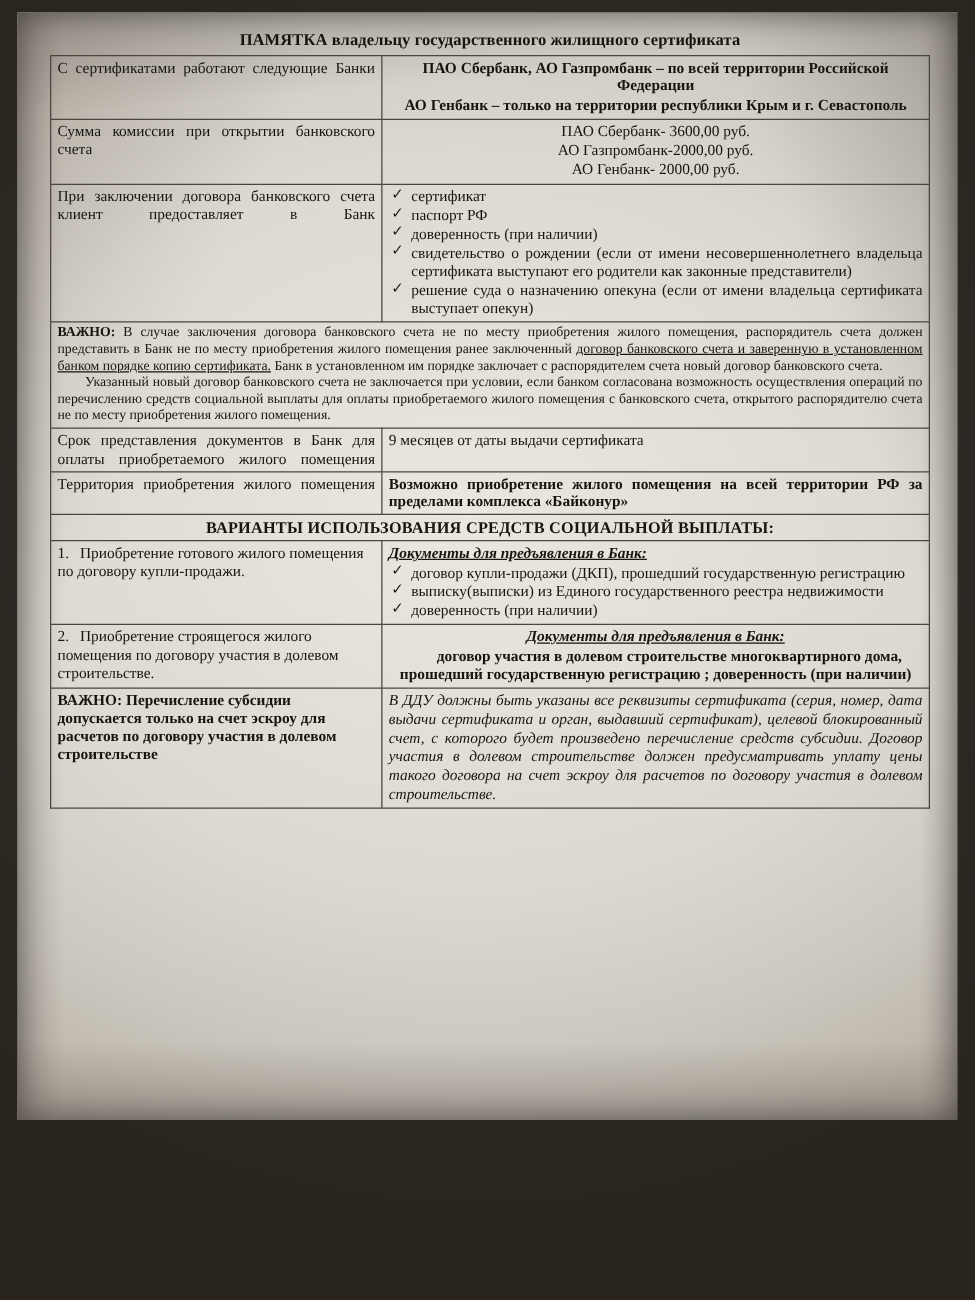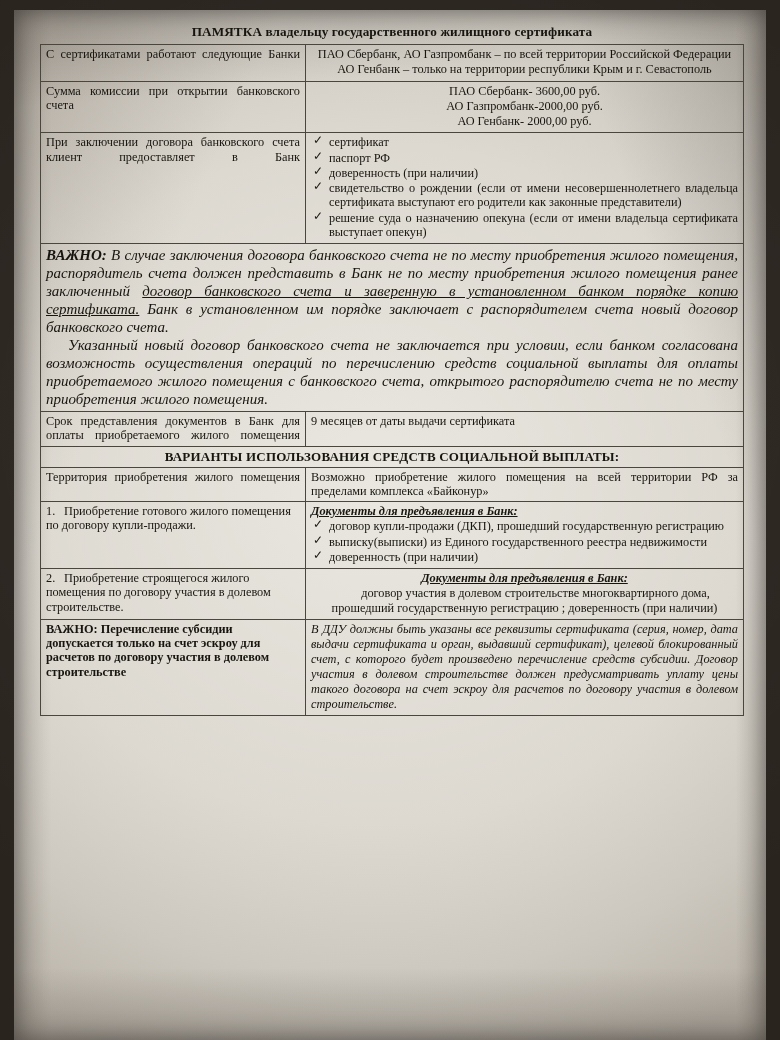--- a/index.html
+++ b/index.html
@@ -21,21 +21,21 @@
     height: 1040px;
     background:
       radial-gradient(ellipse 120% 80% at 50% 40%, rgba(255,255,255,0.05), rgba(0,0,0,0.0) 70%),
       linear-gradient(180deg, #2a241f 0%, #2a241f 100%);
   }
   #paper {
     position: absolute;
     left: 14px;
     top: 10px;
     width: 752px;
-    height: 1030px;
+    height: 886px;
     background:
       linear-gradient(115deg, rgba(120,110,100,0.30) 0%, rgba(255,255,255,0.00) 22%),
       linear-gradient(250deg, rgba(90,85,80,0.30) 0%, rgba(255,255,255,0.00) 18%),
       radial-gradient(ellipse 90% 60% at 48% 46%, #e9e7e0 0%, #ddd9d1 55%, #cdc8bf 80%, #b8b2a8 100%);
     box-shadow: 0 0 24px rgba(0,0,0,0.5) inset;
     overflow: hidden;
   }
   
   #paper::after {
     content: "";
@@ -68,21 +68,21 @@
     font-size: 12.3px;
     line-height: 1.16;
   }
   table.main td {
     border: 1px solid #4a463e;
     vertical-align: top;
     padding: 2px 5px 3px 5px;
   }
   td.left  { width: 265px; }
   td.right { }
-  .just { text-align: justify; }
+  .just { text-align: justify; font-weight: bold; }
   .bold { font-weight: bold; }
   .center { text-align: center; }
   .indent { text-indent: 22px; }
   p.blk { margin: 0 0 1px 0; text-align: center; }
   .spread {
     text-align: justify;
     text-align-last: justify;
   }
   ul.checks {
     list-style: none;
@@ -99,23 +99,22 @@
     position: absolute;
     left: 0;
     top: -1px;
     font-size: 12px;
     color: #1d1b15;
   }
   td.important {
     padding: 3px 6px 4px 6px;
   }
   .impbody {
-    font-style: italic;
-    text-align: justify;
-    font-size: 15px;
+    text-align: justify;
+    font-size: 11px;
     line-height: 1.2;
   }
   .section-head {
     text-align: center;
     font-weight: bold;
     font-size: 13px;
     padding: 3px 0 4px 0;
     letter-spacing: 0.2px;
   }
   .docs-head {
@@ -200,26 +199,26 @@
             <div class="impbody indent">Указанный новый договор банковского счета не заключается при условии, если банком согласована возможность осуществления операций по перечислению средств социальной выплаты для оплаты приобретаемого жилого помещения с банковского счета, открытого распорядителю счета не по месту приобретения жилого помещения.</div>
           </td>
         </tr>
 
         <tr>
           <td class="left spread">Срок представления документов в Банк для оплаты приобретаемого жилого помещения</td>
           <td class="right">9 месяцев от даты выдачи сертификата</td>
         </tr>
 
         <tr>
-          <td colspan="2" class="section-head">ВАРИАНТЫ ИСПОЛЬЗОВАНИЯ СРЕДСТВ СОЦИАЛЬНОЙ ВЫПЛАТЫ:</td>
-        </tr>
-
-        <tr>
           <td class="left spread">Территория приобретения жилого помещения</td>
           <td class="right just">Возможно приобретение жилого помещения на всей территории РФ за пределами комплекса «Байконур»</td>
+        </tr>
+
+        <tr>
+          <td colspan="2" class="section-head">ВАРИАНТЫ ИСПОЛЬЗОВАНИЯ СРЕДСТВ СОЦИАЛЬНОЙ ВЫПЛАТЫ:</td>
         </tr>
 
         <tr>
           <td class="left">
             <span class="numlbl">1.</span><span class="spread" style="display:inline">Приобретение готового жилого помещения по договору купли-продажи.</span>
           </td>
           <td class="right">
             <p class="docs-head">Документы для предъявления в Банк:</p>
             <ul class="checks">
               <li><span class="ck">✓</span><span>договор купли-продажи (ДКП), прошедший государственную регистрацию</span></li>

